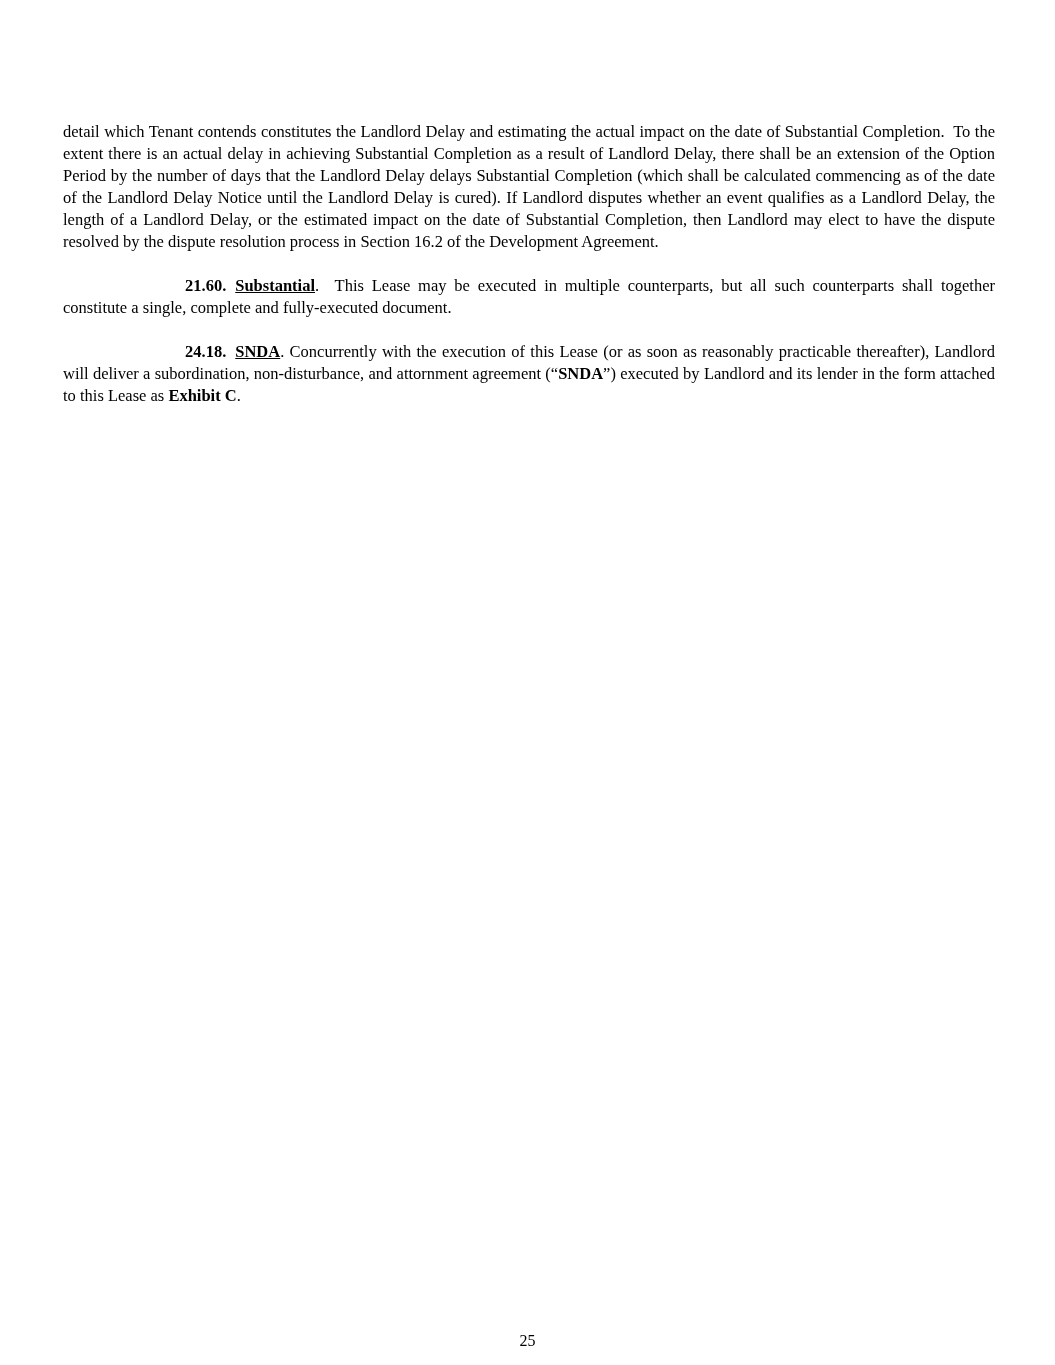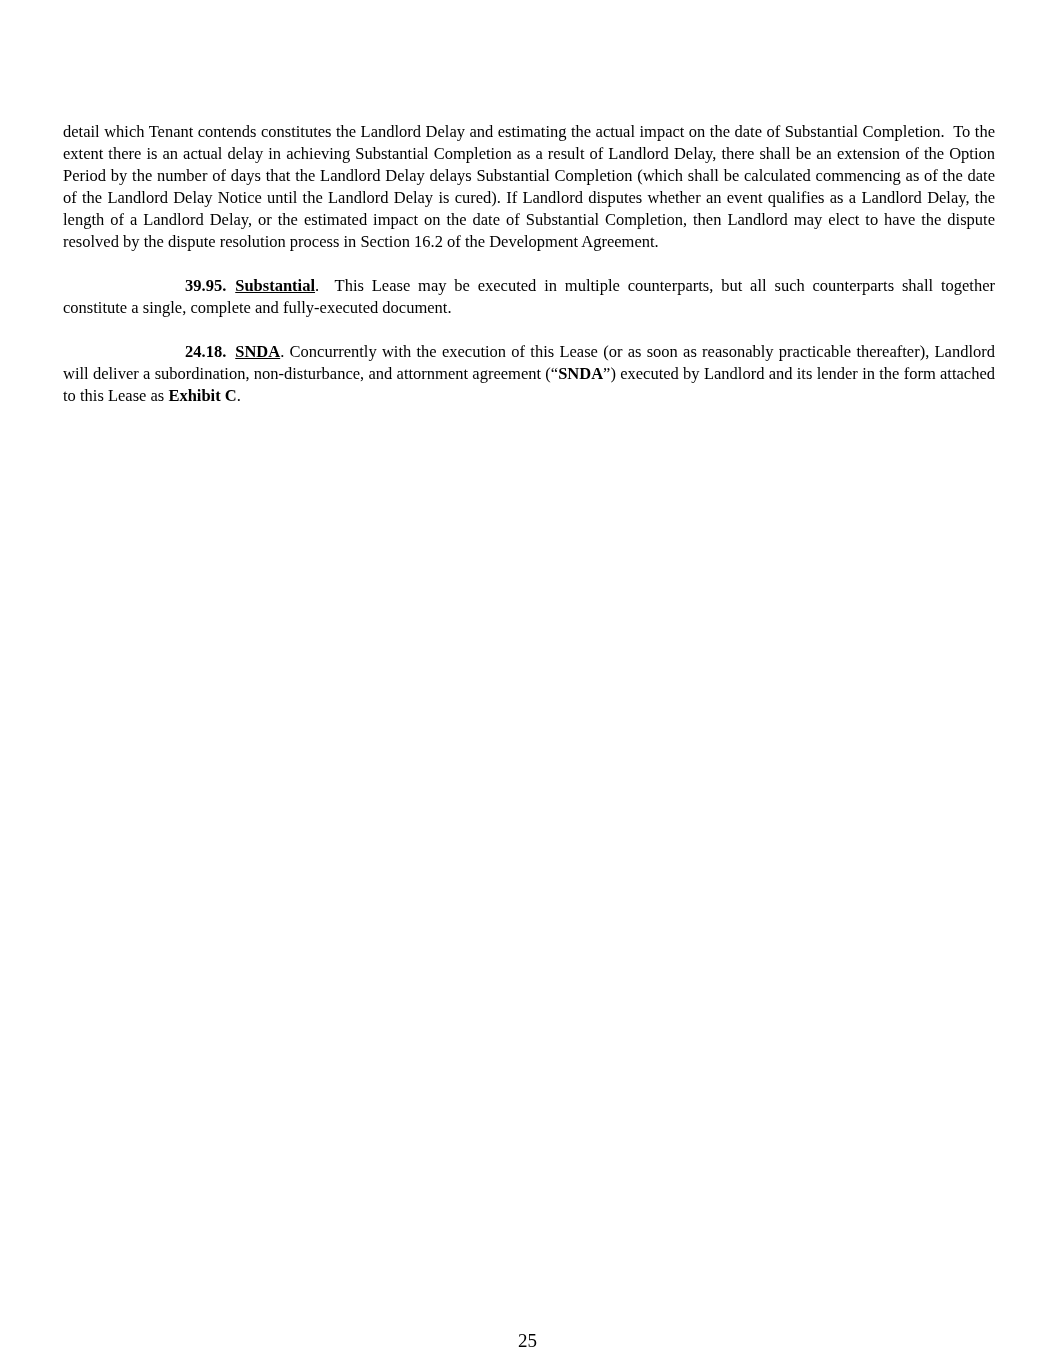--- a/index.html
+++ b/index.html
@@ -54,33 +54,33 @@
     text-align: center;
     text-indent: 0;
     white-space: normal;
   }
   .footer {
     position: absolute;
     left: 0;
     right: 0;
     top: 1330px;
     text-align: center;
-    font-size: 19px;
+    font-size: 16px;
     line-height: 22px;
   }
 </style>
 </head>
 <body>
 
 <div class="page">
   <main class="text-block">
 
     <p class="para">detail which Tenant contends constitutes the Landlord Delay and estimating the actual impact on the date of Substantial Completion.  To the extent there is an actual delay in achieving Substantial Completion as a result of Landlord Delay, there shall be an extension of the Option Period by the number of days that the Landlord Delay delays Substantial Completion (which shall be calculated commencing as of the date of the Landlord Delay Notice until the Landlord Delay is cured). If Landlord disputes whether an event qualifies as a Landlord Delay, the length of a Landlord Delay, or the estimated impact on the date of Substantial Completion, then Landlord may elect to have the dispute resolved by the dispute resolution process in Section 16.2 of the Development Agreement.</p>
 
-    <p class="para section"><span class="bold section-number">39.95.</span><span class="bold underline">Substantial</span><span>.  This Lease may be executed in multiple counterparts, but all such counterparts shall together constitute a single, complete and fully-executed document.</span></p>
+    <p class="para section"><span class="bold section-number">21.60.</span><span class="bold underline">Substantial</span><span>.  This Lease may be executed in multiple counterparts, but all such counterparts shall together constitute a single, complete and fully-executed document.</span></p>
 
     <p class="para section"><span class="bold section-number">24.18.</span><span class="bold underline">SNDA</span><span>. Concurrently with the execution of this Lease (or as soon as reasonably practicable thereafter), Landlord will deliver a subordination, non-disturbance, and attornment agreement (“</span><span class="bold">SNDA</span><span>”) executed by Landlord and its lender in the form attached to this Lease as </span><span class="bold">Exhibit C</span><span>.</span></p>
 
 
   </main>
 
   <footer class="footer">
     <span>25</span>
   </footer>
 </div>

